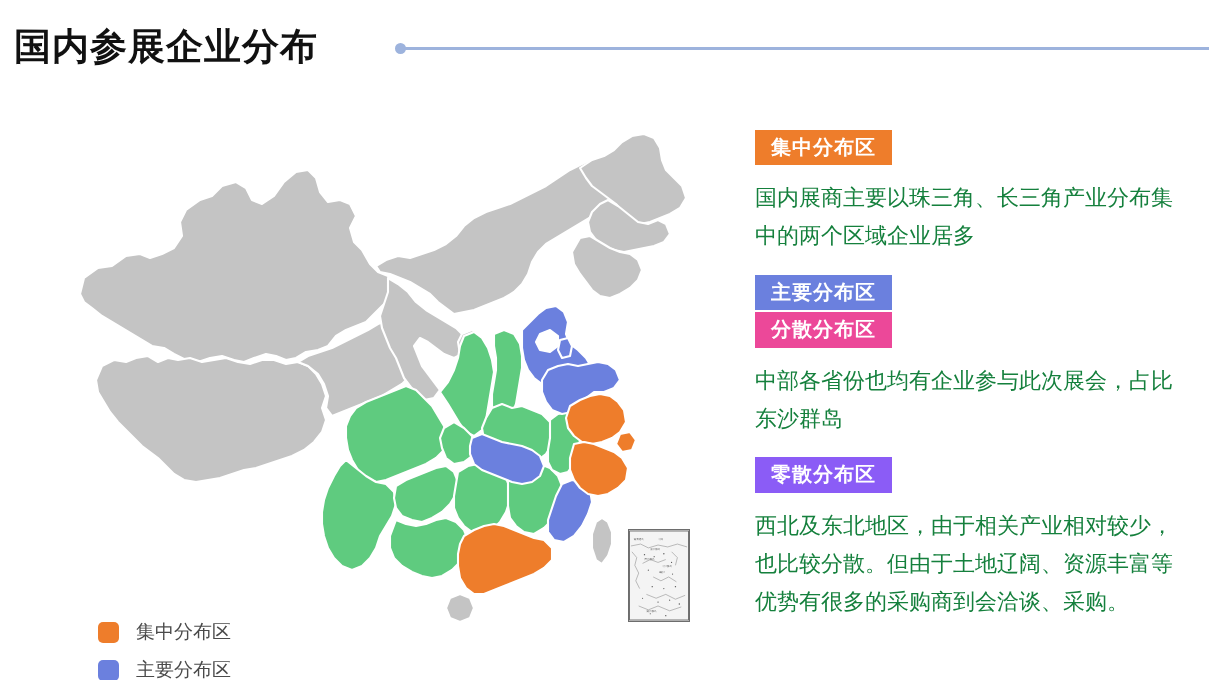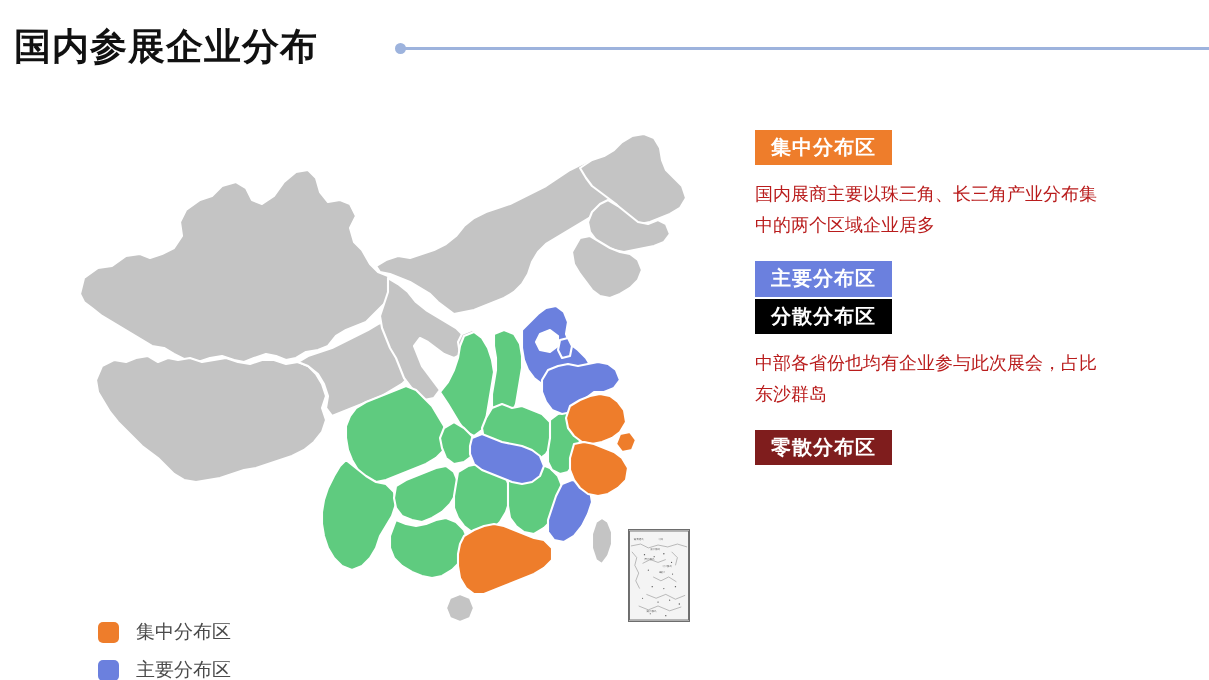--- a/index.html
+++ b/index.html
@@ -47,21 +47,21 @@
   .panel { position:absolute; left:755px; top:130px; width:420px; }
   .block { margin-bottom:2px; }
   .badge {
     display:inline-block;
     padding:6px 16px 7px 16px;
     font-size:20px; font-weight:bold; color:#ffffff;
     letter-spacing:1px; line-height:1.12;
   }
   .block-body {
     margin-top:14px; margin-bottom:20px;
-    font-size:18px; line-height:1.72; color:#b91c1c;
+    font-size:22px; line-height:1.72; color:#15803d;
     white-space:pre-line;
   }
 </style>
 </head>
 <body>
 
 <div class="slide">
 
   <div class="header">
     <div class="page-title">国内参展企业分布</div>
@@ -278,24 +278,27 @@
       <div class="badge" style="background:#ee7d2b">集中分布区</div>
       <div class="block-body">国内展商主要以珠三角、长三角产业分布集
 中的两个区域企业居多</div>
     </div>
 
     <div class="block">
       <div class="badge" style="background:#6b80de">主要分布区</div>
     </div>
 
     <div class="block">
-      <div class="badge" style="background:#000000">分散分布区</div>
+      <div class="badge" style="background:#ec4899">分散分布区</div>
       <div class="block-body">中部各省份也均有企业参与此次展会，占比
 东沙群岛</div>
     </div>
 
     <div class="block">
-      <div class="badge" style="background:#7f1d1d">零散分布区</div>
+      <div class="badge" style="background:#8b5cf6">零散分布区</div>
+      <div class="block-body">西北及东北地区，由于相关产业相对较少，
+也比较分散。但由于土地辽阔、资源丰富等
+优势有很多的采购商到会洽谈、采购。</div>
     </div>
 
   </div>
 
 </div>
 
 </body></html>

